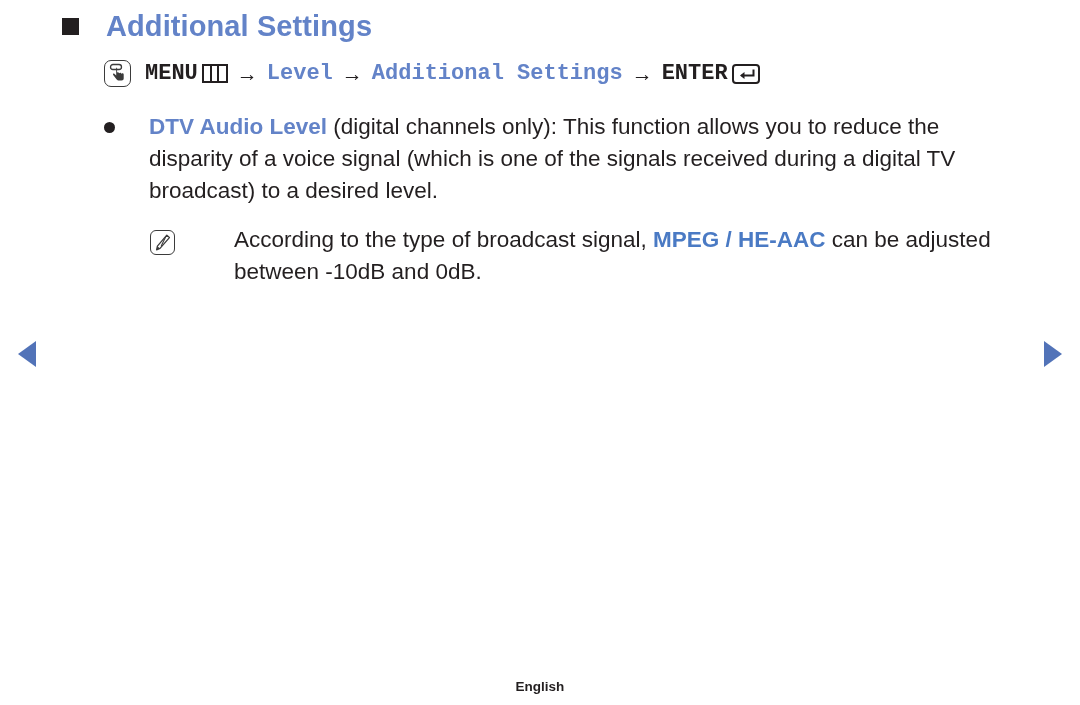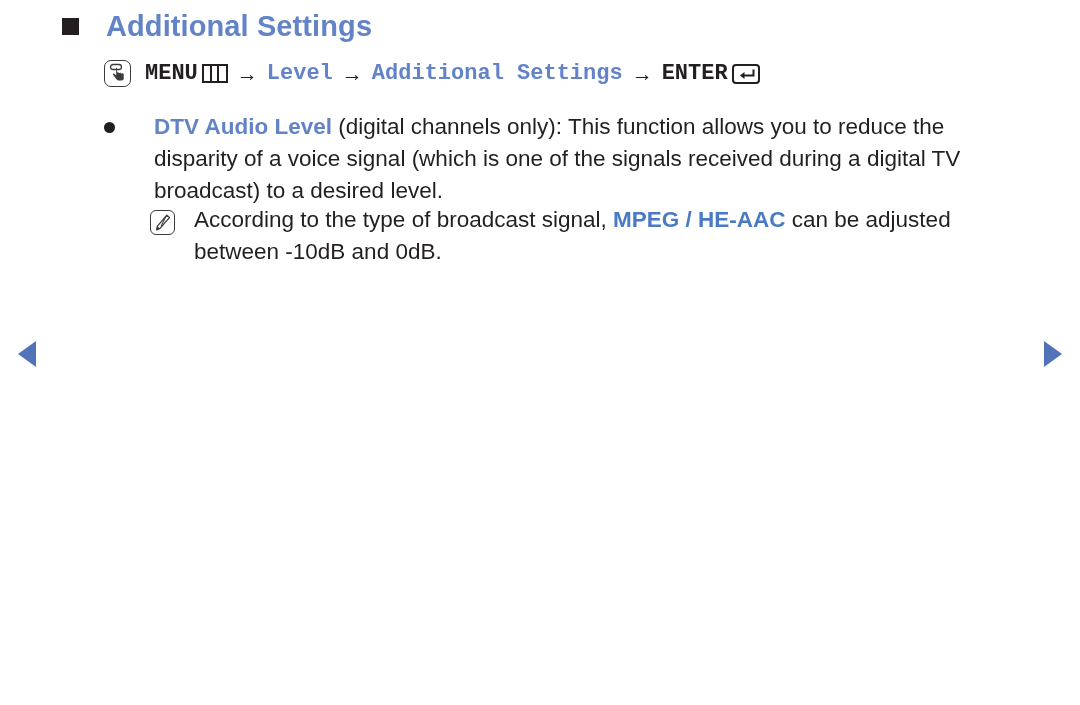--- a/index.html
+++ b/index.html
@@ -120,21 +120,20 @@
   }
   .icon-enter svg { position: absolute; left: 3px; top: 2px; }
 
   
   .bullet-block {
     position: absolute;
     left: 104px;
     top: 111px;
     width: 905px;
     display: flex;
-    justify-content: space-between;
   }
   .bullet-dot {
     width: 11px;
     height: 11px;
     border-radius: 50%;
     background: #231f20;
     flex: none;
     margin-top: 11px;
     margin-right: 34px;
   }
@@ -149,21 +148,21 @@
     font-weight: bold;
   }
 
   
   .note-block {
     position: absolute;
     left: 150px;
     width: 870px;
     display: flex;
   }
-  .note-1 { top: 204px; }
+  .note-1 { top: 224px; gap: 40px; }
   .note-2 { top: 288px; }
   .note-icon {
     width: 25px;
     height: 25px;
     border: 1.6px solid #3b3b3b;
     border-radius: 6px;
     flex: none;
     margin-top: 6px;
     margin-right: 19px;
     position: relative;
@@ -261,14 +260,15 @@
     </div>
     <div class="note-text">
       <span>According to the type of broadcast signal, </span><span class="hl">MPEG / HE-AAC</span><span> can be adjusted between -10dB and 0dB.</span>
     </div>
   </div>
 
 
   <div class="nav-arrow nav-prev"></div>
   <div class="nav-arrow nav-next"></div>
 
+  <div class="footer">English</div>
 
 </div>
 
 </body></html>

